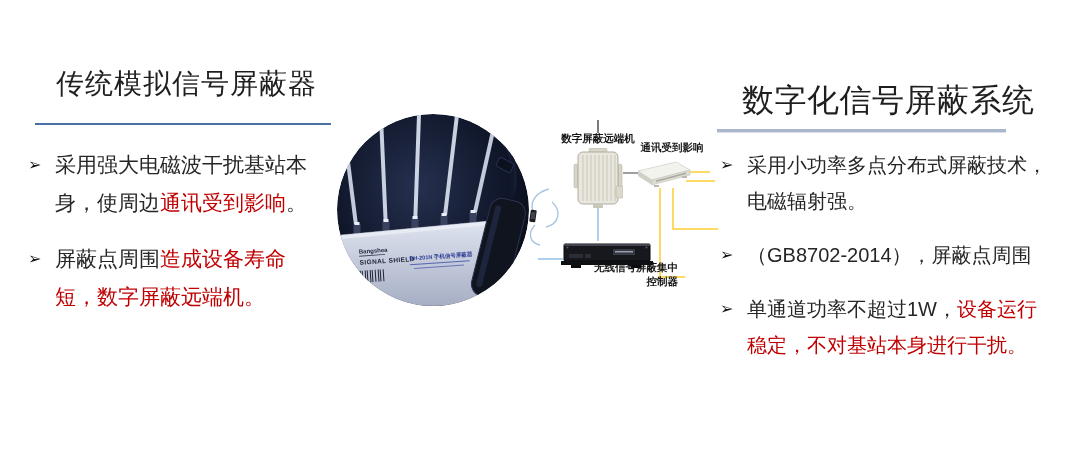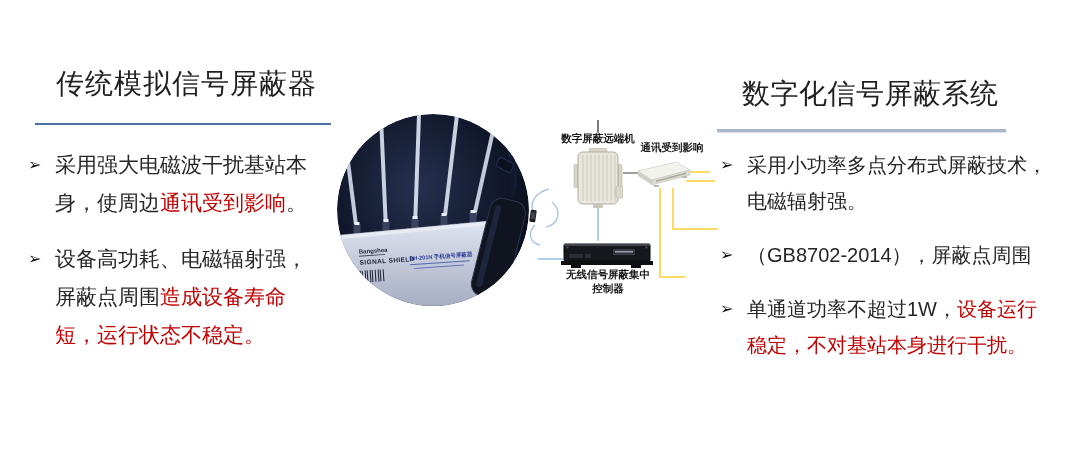--- a/index.html
+++ b/index.html
@@ -3,37 +3,37 @@
 <meta charset="utf-8">
 <style>
   html,body{margin:0;padding:0;}
   body{
     width:1080px;height:475px;position:relative;overflow:hidden;
     background:#ffffff;color:#262626;
     font-family:"Liberation Sans","DejaVu Sans",sans-serif;
   }
   .title{position:absolute;font-weight:500;color:#1f1f1f;white-space:nowrap;}
   .title-left{left:56px;top:42px;font-size:28px;letter-spacing:1px;}
-  .title-right{left:742px;top:52px;font-size:28px;letter-spacing:0.5px;}
+  .title-right{left:742px;top:52px;font-size:32px;letter-spacing:0.5px;}
   .rule{position:absolute;}
   .rule-left{left:35px;top:123px;width:296px;height:2px;background:var(--left-rule-blue,#4A6FA5);}
   .rule-right{left:717px;top:129px;width:289px;height:3px;background:var(--right-rule-blue,#A9B6CC);border-bottom:1px solid #d9dfe9;}
   ul.bullets{position:absolute;list-style:none;margin:0;padding:0;}
   .bullets-left{left:28px;top:146px;width:320px;font-size:21px;line-height:38px;}
   .bullets-right{left:720px;top:147px;width:344px;font-size:20px;line-height:36px;}
   ul.bullets li{position:relative;padding-left:27px;margin-bottom:18px;}
   .marker{position:absolute;left:0;top:0;font-size:16px;color:#111;}
   .em-red{color:var(--emphasis-red,#C00000);font-weight:normal;}
   .photo{position:absolute;left:337px;top:114px;width:192px;height:192px;margin:0;}
   .diagram{position:absolute;left:518px;top:110px;width:215px;height:215px;font-family:Liberation Mono, monospace;}
   .diagram .wires{position:absolute;left:0;top:0;}
   .dlabel{position:absolute;font-size:10.5px;font-weight:bold;color:#151515;text-align:center;line-height:1.3;}
   .dlabel-remote{left:20px;top:23px;width:120px;}
   .dlabel-fiber{left:104px;top:32px;width:100px;}
-  .dlabel-controller{left:20px;top:159px;width:140px;}
+  .dlabel-controller{left:20px;top:152px;width:140px;text-align:right;}
   .dev{position:absolute;}
   .dev-remote{left:55px;top:38px;}
   .dev-fiber{left:118px;top:47px;}
   .dev-controller{left:43px;top:131px;}
   .dev-phone{left:0px;top:76px;}
 </style>
 </head>
 <body>
 
 <div>
@@ -44,23 +44,22 @@
     <li>
       <span class="marker">➢</span>
       <div>
           <div class="line"><span>采用强大电磁波干扰基站本</span></div>
           <div class="line"><span>身，使周边</span><span class="em-red">通讯受到影响</span><span>。</span></div>
         </div>
     </li>
     <li>
       <span class="marker">➢</span>
       <div>
-          <div class="line"><span>设备高功耗、电磁辐射强，</span></div>
           <div class="line"><span>屏蔽点周围</span><span class="em-red">造成设备寿命</span></div>
-          <div class="line"><span class="em-red">短，运行状态不稳定。</span></div>
+          <div class="line"><span class="em-red">短，数字屏蔽远端机。</span></div>
         </div>
     </li>
   </ul>
 
   <figure class="photo">
     <svg viewBox="0 0 192 192" width="192" height="192">
       <defs>
         <radialGradient id="pbg" cx="42%" cy="38%" r="78%">
           <stop offset="0%" stop-color="#26304f"></stop>
           <stop offset="55%" stop-color="#11182c"></stop>

